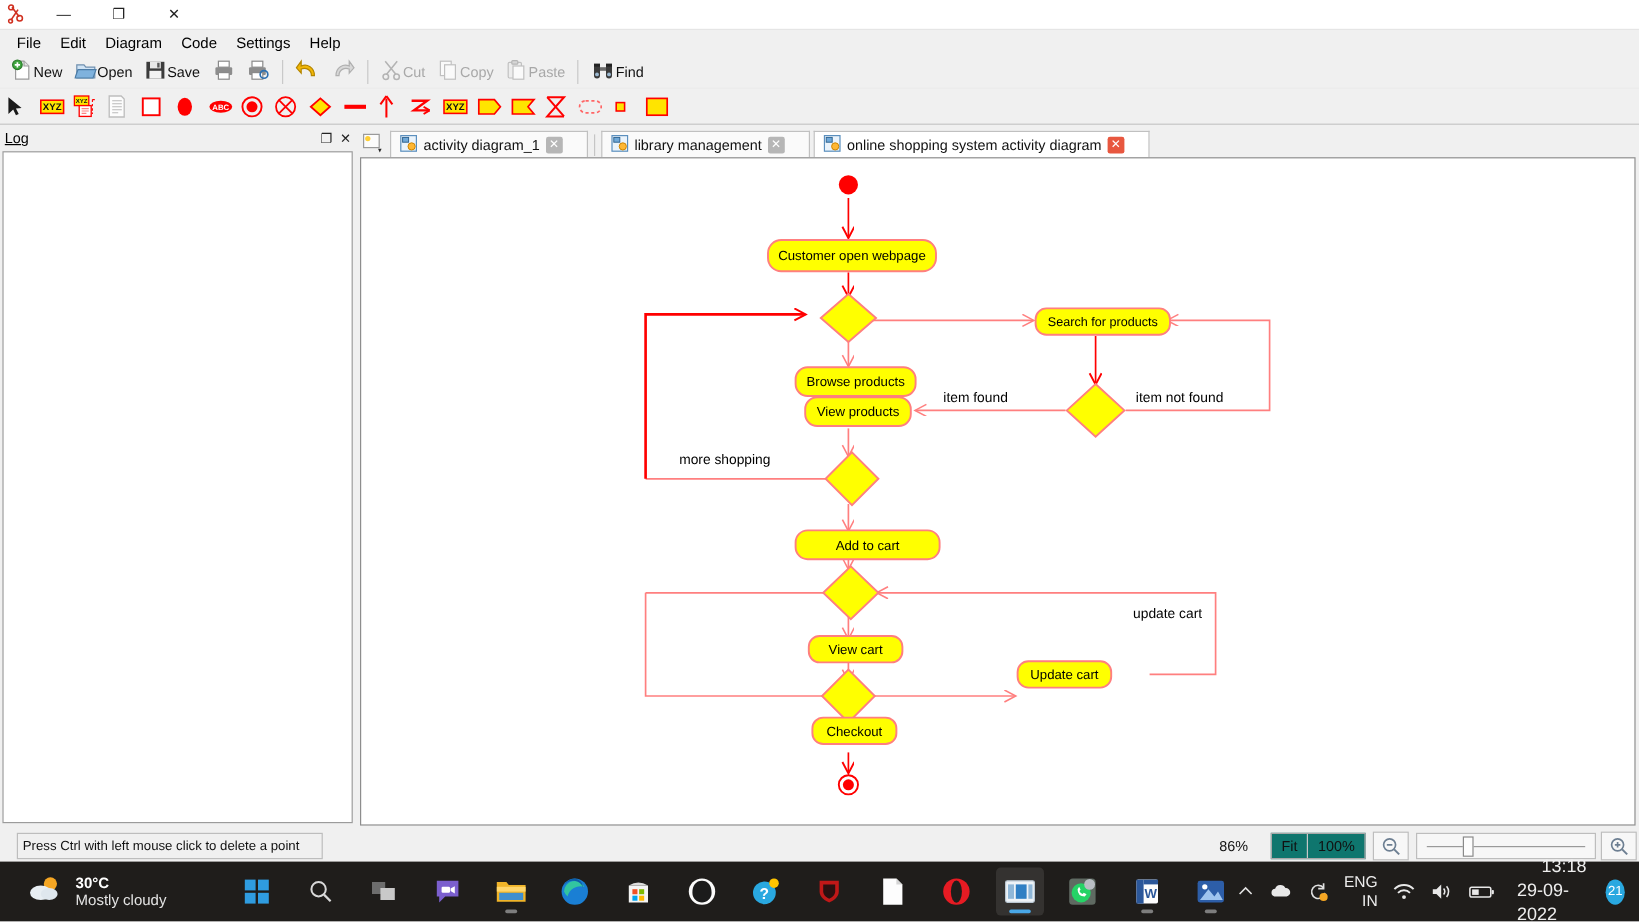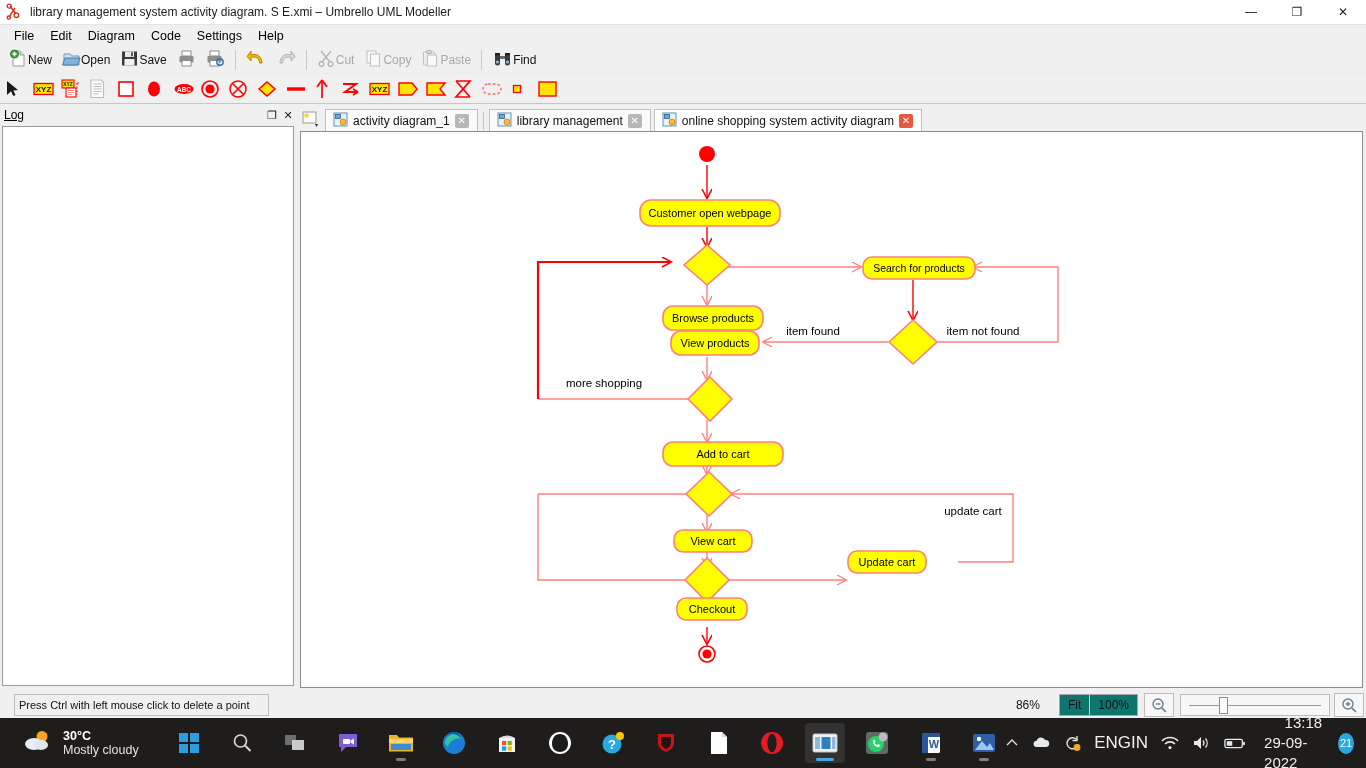--- a/index.html
+++ b/index.html
@@ -91,21 +91,21 @@
   .tabstrip {
     position: absolute; left: 300px; top: 107px; width: 1063px; height: 24px;
     background: #f0f0f0; display: flex; align-items: flex-end;
   }
   .tab-listbtn {
     width: 22px; height: 22px; position: relative; margin-right: 3px;
     display: flex; align-items: center; justify-content: center;
   }
   .tab {
     height: 22px; display: flex; align-items: center; gap: 5px;
-    padding: 0 8px 0 7px; font-size: 12px; color: #111;
+    padding: 0 20px 0 7px; font-size: 12px; color: #111;
     background: #fafafa; border: 1px solid #c0c0c0; border-bottom: none;
     white-space: nowrap; margin-right: 3px;
   }
   .tab.active { background: #ffffff; }
   .tab-close {
     width: 14px; height: 14px; display: flex; align-items: center; justify-content: center;
     font-size: 10px; line-height: 1; color: #fff; background: #b6b6b6;
     border-radius: 2px; flex: 0 0 auto;
   }
   .tab.active .tab-close { background: #e8573f; }
@@ -157,21 +157,21 @@
   .weather-txt { display: flex; flex-direction: column; line-height: 1.15; }
   .weather-temp { font-size: 12.5px; font-weight: bold; color: #fff; }
   .weather-desc { font-size: 12.5px; color: #e3e3e3; }
   .tasks { flex: 1 1 auto; display: flex; align-items: center; justify-content: center; gap: 13px; }
   .task-ico { width: 40px; height: 40px; display: flex; align-items: center; justify-content: center; position: relative; border-radius: 4px; }
   .task-ico.active { background: #343230; }
   .task-ico .dot { position: absolute; bottom: 2px; left: 50%; transform: translateX(-50%); width: 10px; height: 3px; border-radius: 2px; background: #7d7d7d; }
   .task-ico.active .dot { width: 18px; background: #49a8e8; }
   .tray { display: flex; align-items: center; gap: 12px; padding-right: 12px; }
   .tray-ico { width: 22px; height: 22px; display: flex; align-items: center; justify-content: center; }
-  .tray-lang { display: flex; flex-direction: row; align-items: flex-end; font-size: 17px; line-height: 1.2; color: #eee; }
+  .tray-lang { display: flex; flex-direction: column; align-items: flex-end; font-size: 13px; line-height: 1.2; color: #eee; }
   .tray-clock { display: flex; flex-direction: column; align-items: flex-end; font-size: 15px; line-height: 1.35; color: #eee; margin-left: 6px; }
   .tray-badge {
     width: 21px; height: 21px; border-radius: 50%; background: #29a8e0;
     display: flex; align-items: center; justify-content: center;
     font-size: 11px; color: #fff; margin-left: 4px;
   }
 </style>
 </head>
 <body>
 
@@ -180,21 +180,20 @@
   <div class="titlebar">
     <div class="title-icon">
       <svg width="18" height="18" viewBox="0 0 18 18">
         <path d="M3 14 L9 5" stroke="#d03020" stroke-width="1.4" fill="none"></path>
         <path d="M4 3 L10 11" stroke="#d03020" stroke-width="1.4" fill="none"></path>
         <circle cx="3.2" cy="3.2" r="2" fill="none" stroke="#d03020" stroke-width="1.3"></circle>
         <circle cx="10.4" cy="12.2" r="2.3" fill="none" stroke="#d03020" stroke-width="1.3"></circle>
         <circle cx="2.8" cy="14.6" r="1.6" fill="none" stroke="#d03020" stroke-width="1.3"></circle>
       </svg>
     </div>
-    <div class="title-text">library management system activity diagram. S E.xmi – Umbrello UML Modeller</div>
     <div class="win-btns">
       <div class="win-btn">—</div>
       <div class="win-btn">❐</div>
       <div class="win-btn close">✕</div>
     </div>
   </div>
 
   <div class="menubar">
     <div class="menu-item">File</div>
     <div class="menu-item">Edit</div>

